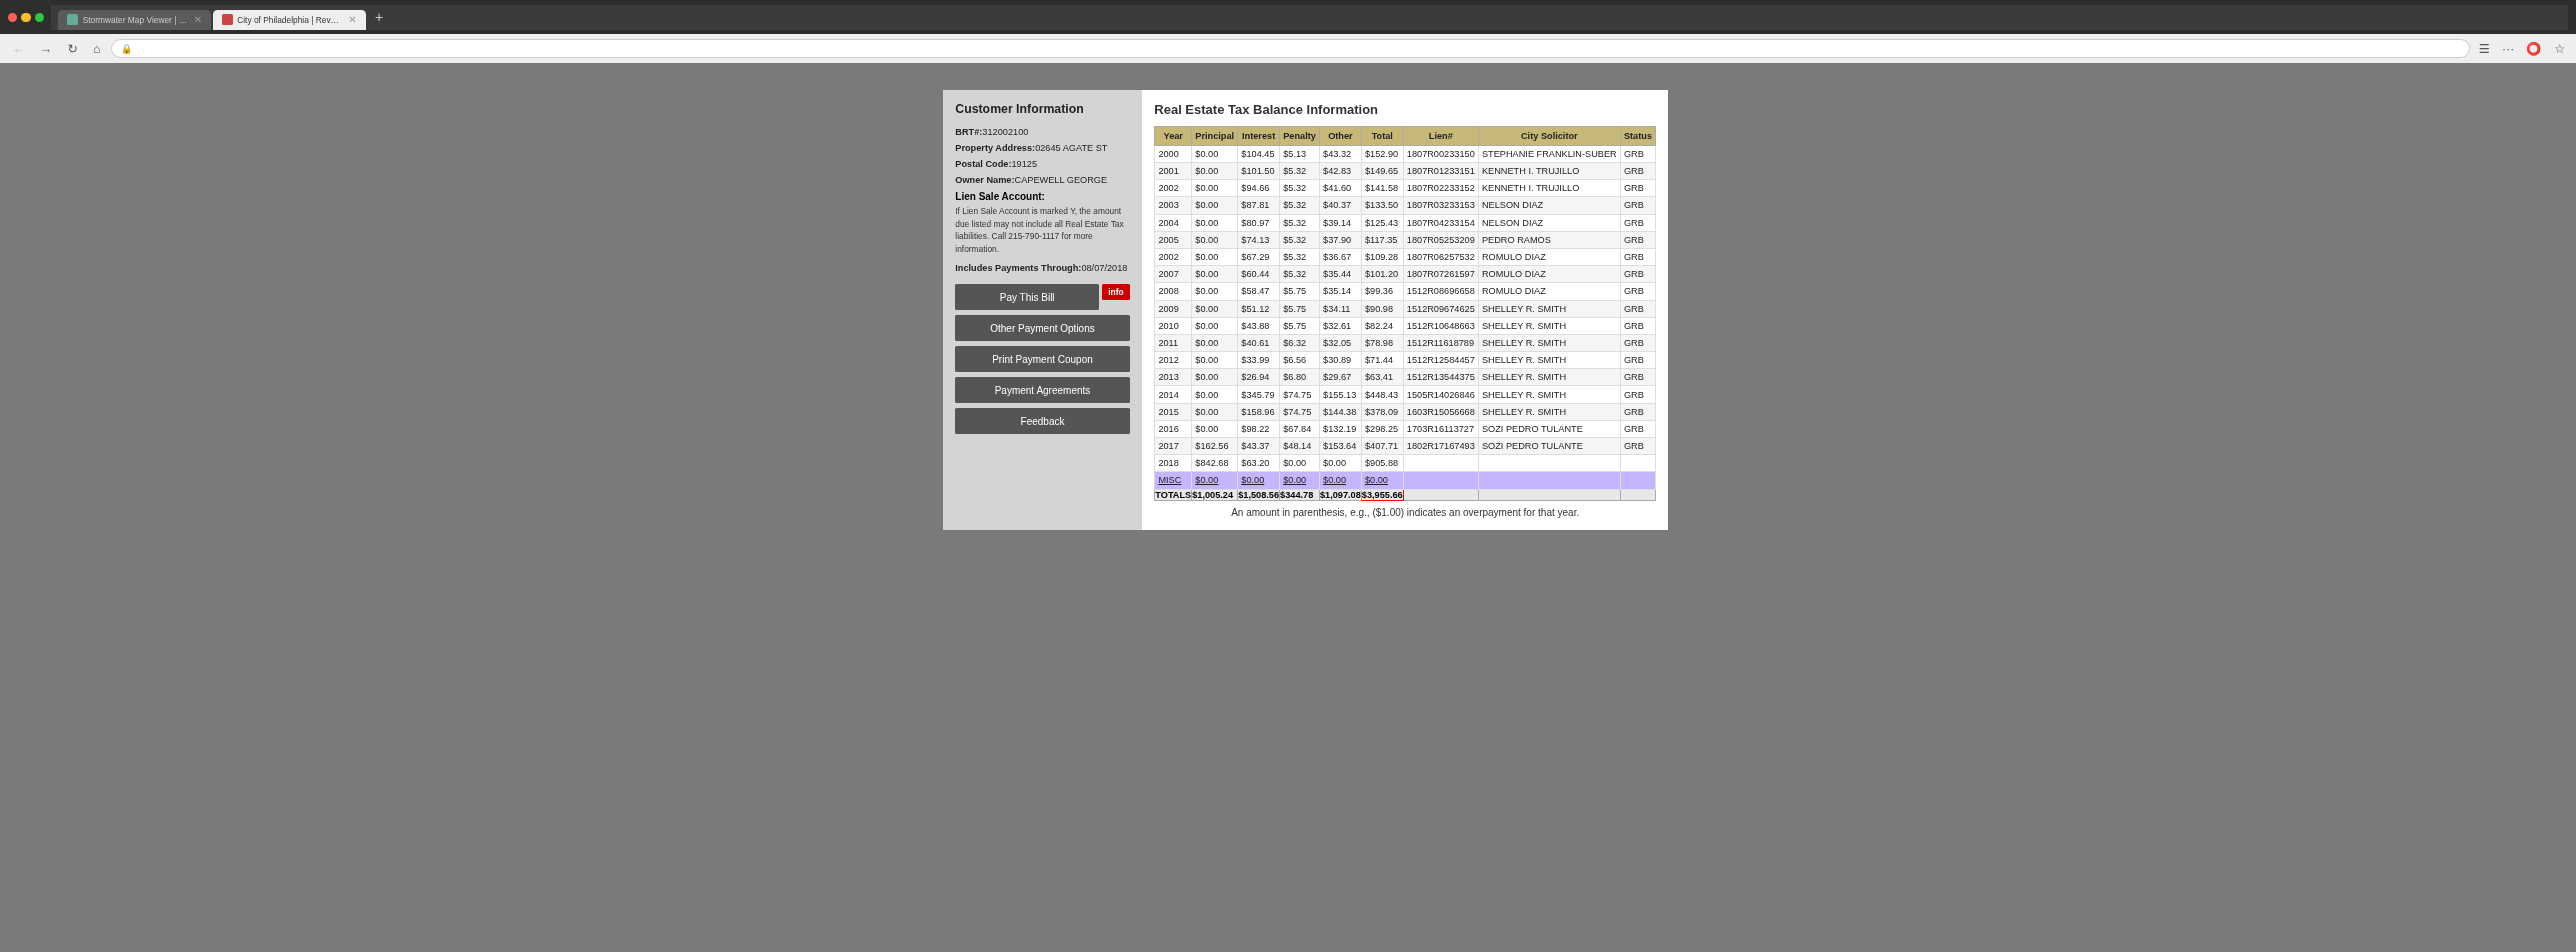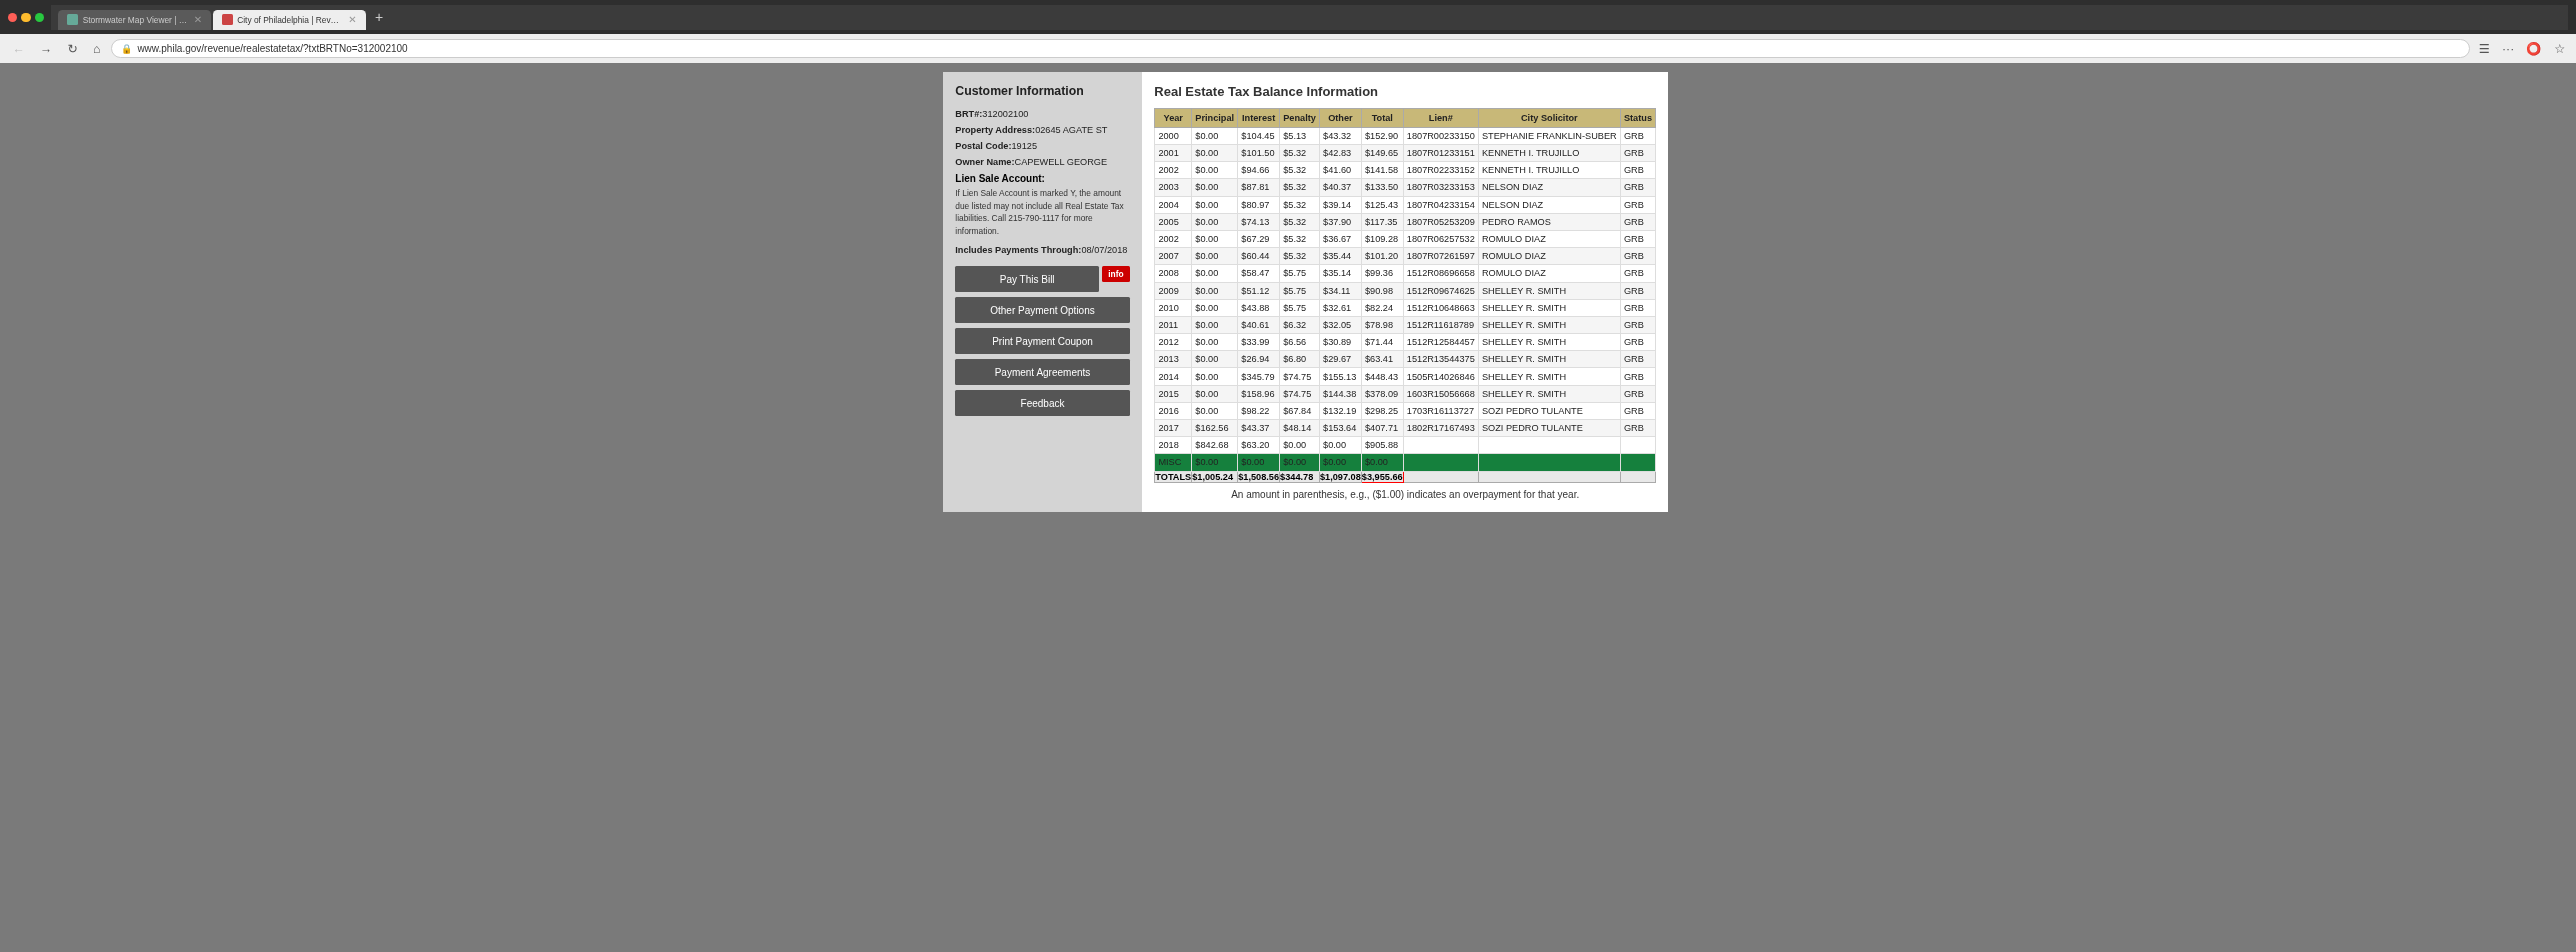--- a/index.html
+++ b/index.html
@@ -115,21 +115,21 @@
       border: none;
       color: #555;
       font-size: 12.3px;
       cursor: pointer;
       padding: 1.5px 3.1px;
     }
 
     
     .page-content {
       background: #7a7a7a;
-      padding: 9px;
+      padding: 27px;
       display: flex;
       justify-content: center;
     }
 
     .main-container {
       display: flex;
       gap: 0;
       max-width: 690px;
       width: 100%;
     }
@@ -226,21 +226,21 @@
       color: #222;
     }
     .totals-row td {
       font-weight: bold;
       background: #e8e8e8;
       border: 0.8px solid #aaa;
     }
     .totals-highlight {
       border: 1.5px solid red !important;
     }
-    .misc-row td { background: #15803d; }
+    .misc-row td { background: #c4b5fd; text-decoration: underline; }
     .footer-note {
       margin-top: 6.1px;
       font-size: 10px;
       color: #333;
       text-align: center;
     }
   </style>
 </head>
 <body>
 
@@ -266,21 +266,20 @@
     </div>
   </div>
 
   <div class="nav-bar">
     <button class="nav-btn disabled">←</button>
     <button class="nav-btn">→</button>
     <button class="nav-btn">↻</button>
     <button class="nav-btn">⌂</button>
     <div class="address-bar">
       <span class="lock-icon">🔒</span>
-      <span class="address-text">www.phila.gov/revenue/realestatetax/?txtBRTNo=312002100</span>
     </div>
     <div class="nav-actions">
       <button class="nav-action-btn">☰</button>
       <button class="nav-action-btn">···</button>
       <button class="nav-action-btn">⭕</button>
       <button class="nav-action-btn">☆</button>
     </div>
   </div>
 </div>
 

